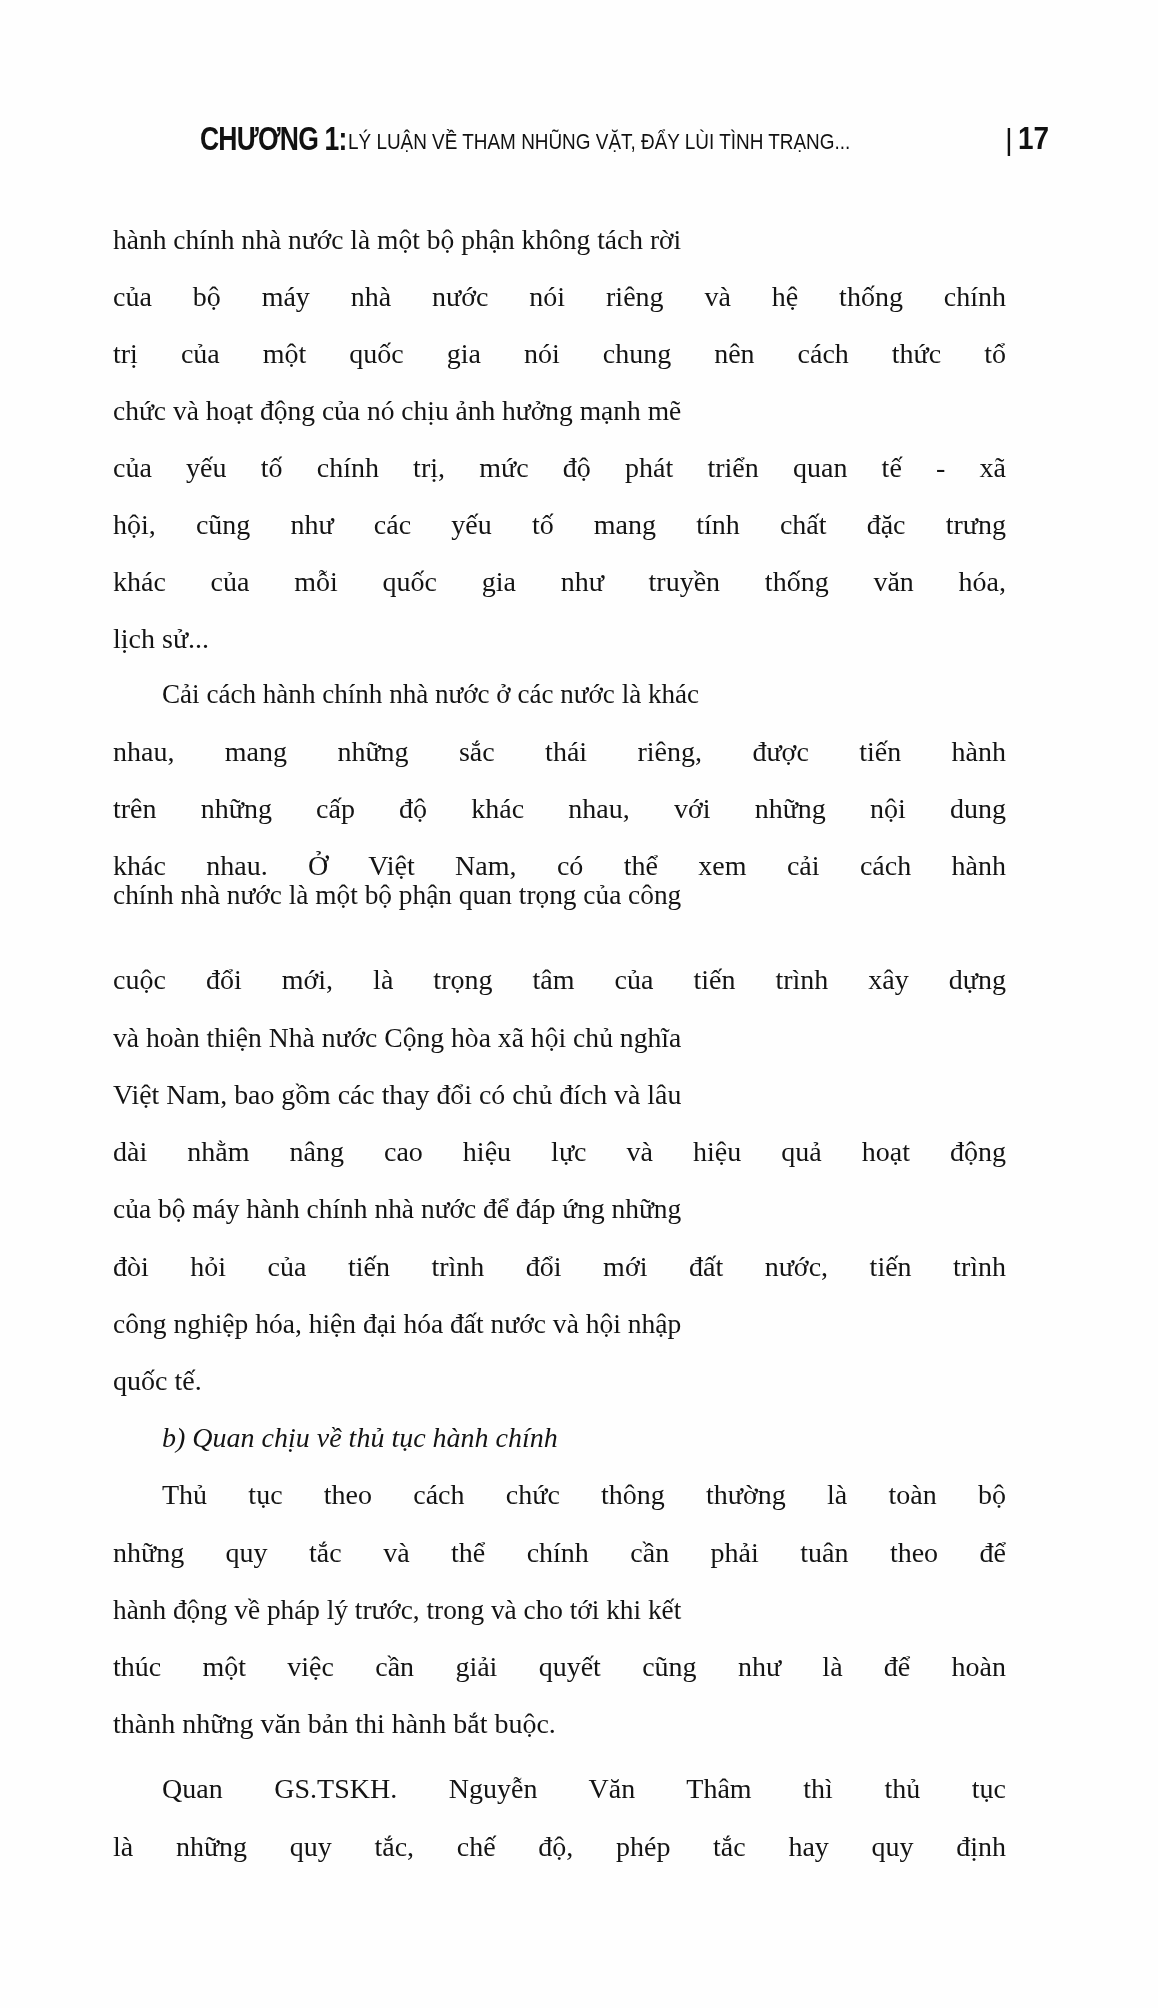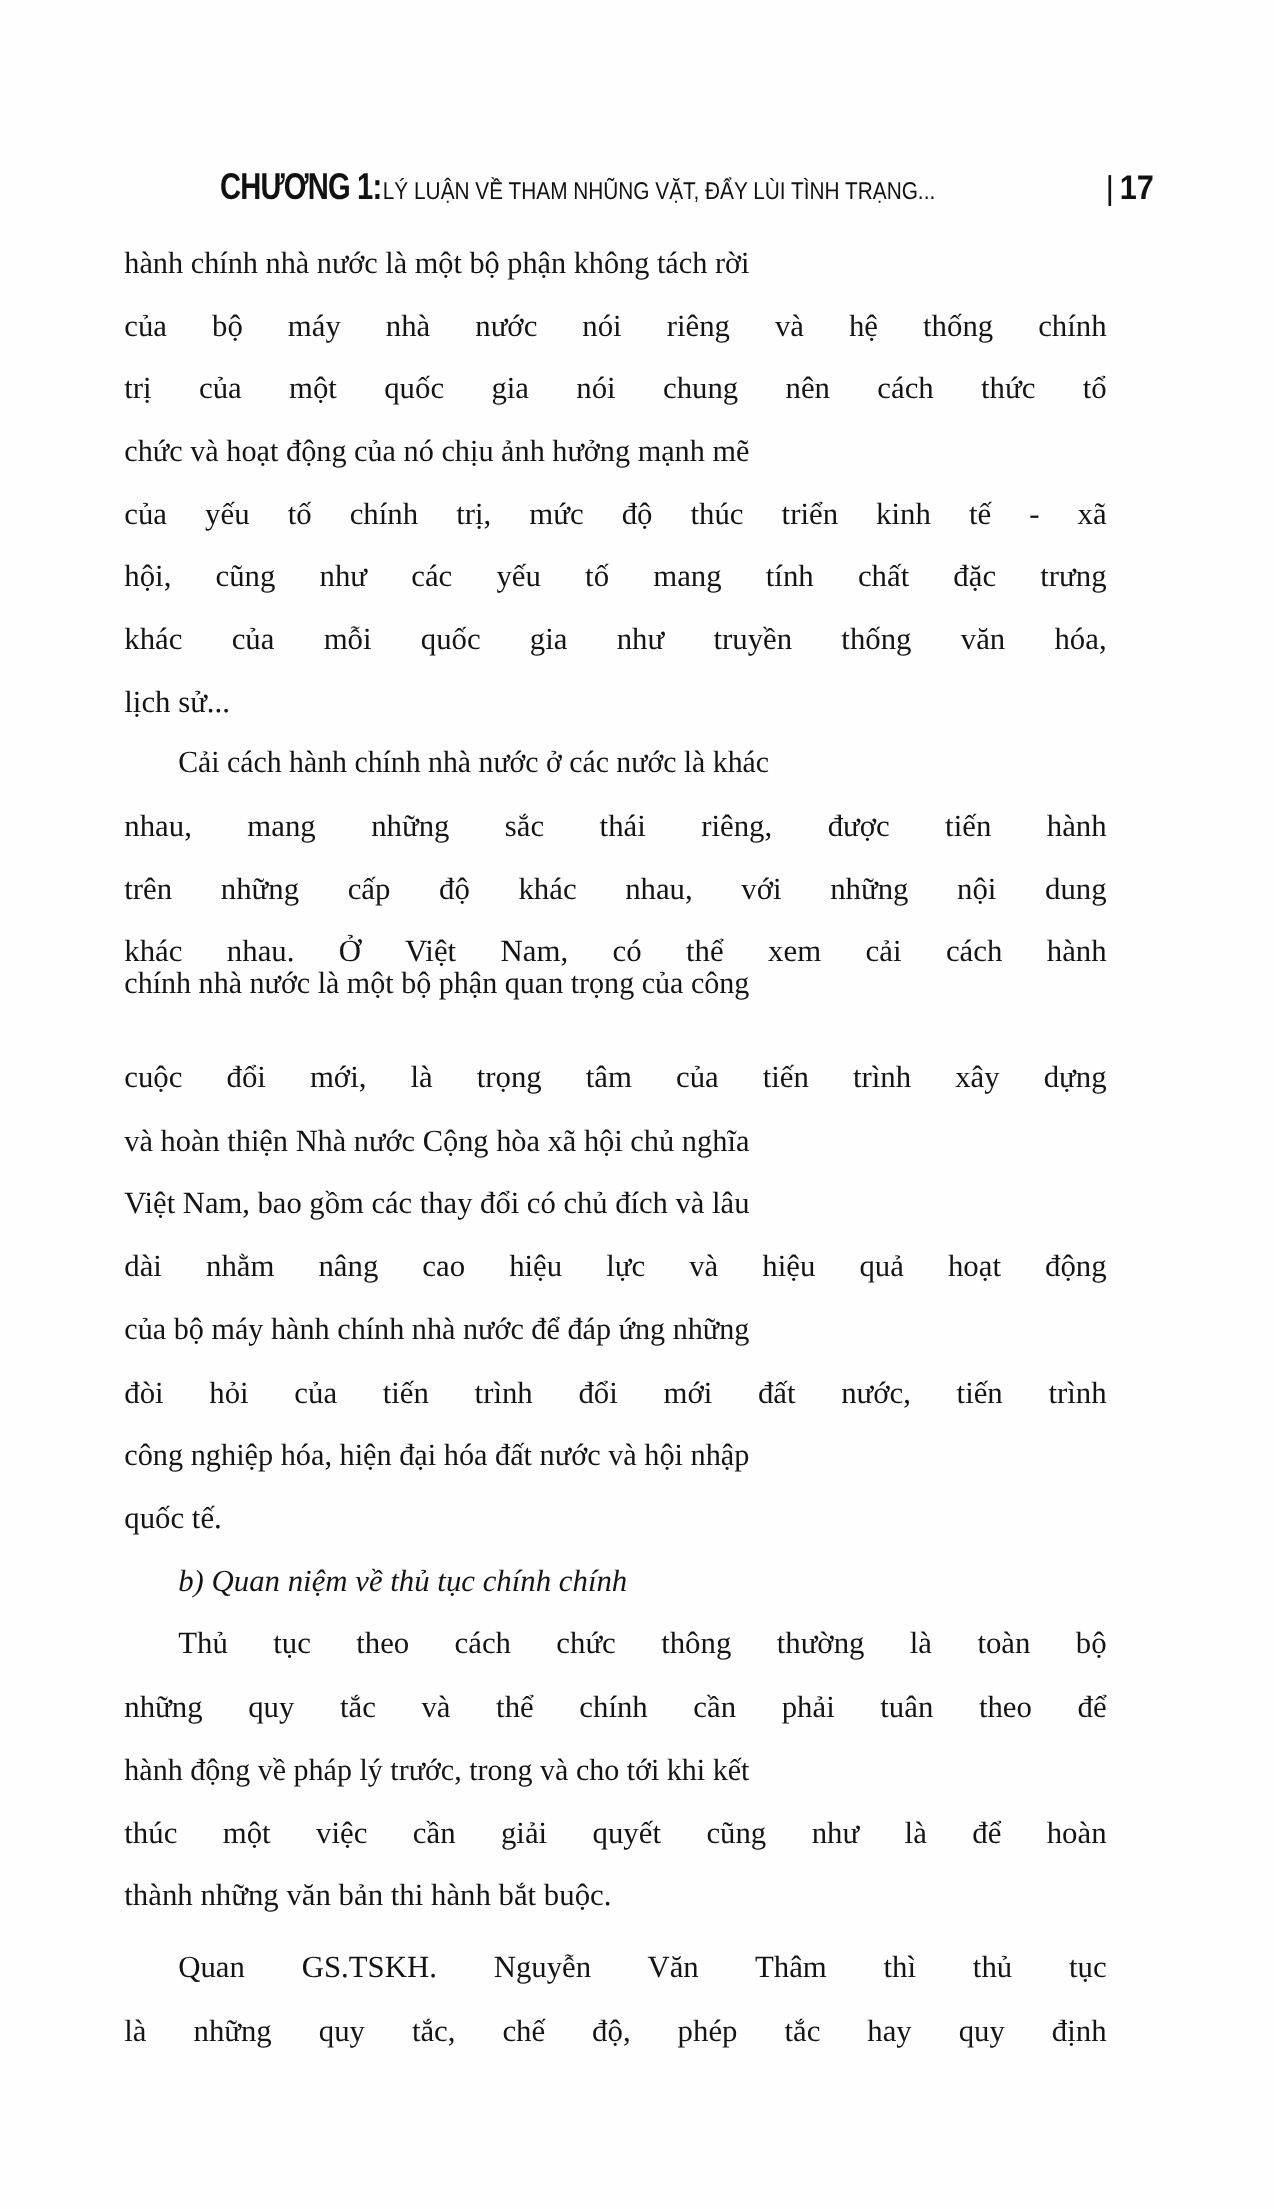--- a/index.html
+++ b/index.html
@@ -23,21 +23,20 @@
   }
   .running-header {
     position: absolute;
     left: 200px;
     top: 118px;
     width: 850px;
     height: 40px;
     white-space: nowrap;
     font-family: "Liberation Sans", sans-serif;
     color: #111;
-    margin-top: 32px;
   }
   .rh-chapter {
     position: absolute;
     left: 0;
     top: 0;
     font-weight: bold;
     font-size: 34px;
     line-height: 40px;
     letter-spacing: -1px;
     transform: scaleX(0.78);
@@ -114,21 +113,21 @@
 
     <div class="line justify" style="top:211px"><span class="txt" style="display: inline-block; white-space: nowrap; transform: scaleX(0.9828);">hành chính nhà nước là một bộ phận không tách rời</span></div>
     <div class="line justify" style="top:268px">
         <span class="txt">của bộ máy nhà nước nói riêng và hệ thống chính</span>
       </div>
     <div class="line justify" style="top:325px">
         <span class="txt">trị của một quốc gia nói chung nên cách thức tổ</span>
       </div>
     <div class="line justify" style="top:382px"><span class="txt" style="display: inline-block; white-space: nowrap; transform: scaleX(0.9822);">chức và hoạt động của nó chịu ảnh hưởng mạnh mẽ</span></div>
     <div class="line justify" style="top:439px">
-        <span class="txt">của yếu tố chính trị, mức độ thúc triển kinh tế - xã</span>
+        <span class="txt">của yếu tố chính trị, mức độ phát triển quan tế - xã</span>
       </div>
     <div class="line justify" style="top:496px">
         <span class="txt">hội, cũng như các yếu tố mang tính chất đặc trưng</span>
       </div>
     <div class="line justify" style="top:553px">
         <span class="txt">khác của mỗi quốc gia như truyền thống văn hóa,</span>
       </div>
     <div class="line" style="top:610px"><span class="txt">lịch sử...</span></div>
 
     <div class="line justify indent" style="top:665px"><span class="txt" style="display: inline-block; white-space: nowrap; transform: scaleX(0.9674);">Cải cách hành chính nhà nước ở các nước là khác</span></div>
@@ -150,21 +149,21 @@
     <div class="line justify" style="top:1123px">
         <span class="txt">dài nhằm nâng cao hiệu lực và hiệu quả hoạt động</span>
       </div>
     <div class="line justify" style="top:1180px"><span class="txt" style="display: inline-block; white-space: nowrap; transform: scaleX(0.9802);">của bộ máy hành chính nhà nước để đáp ứng những</span></div>
     <div class="line justify" style="top:1238px">
         <span class="txt">đòi hỏi của tiến trình đổi mới đất nước, tiến trình</span>
       </div>
     <div class="line justify" style="top:1295px"><span class="txt" style="display: inline-block; white-space: nowrap; transform: scaleX(0.9829);">công nghiệp hóa, hiện đại hóa đất nước và hội nhập</span></div>
     <div class="line" style="top:1352px"><span class="txt">quốc tế.</span></div>
 
-    <div class="line indent italic" style="top:1409px"><span class="txt">b) Quan niệm về thủ tục chính chính</span></div>
+    <div class="line indent italic" style="top:1409px"><span class="txt">b) Quan chịu về thủ tục hành chính</span></div>
 
     <div class="line justify indent" style="top:1466px">
         <span class="txt">Thủ tục theo cách chức thông thường là toàn bộ</span>
       </div>
     <div class="line justify" style="top:1524px">
         <span class="txt">những quy tắc và thể chính cần phải tuân theo để</span>
       </div>
     <div class="line justify" style="top:1581px"><span class="txt" style="display: inline-block; white-space: nowrap; transform: scaleX(0.9749);">hành động về pháp lý trước, trong và cho tới khi kết</span></div>
     <div class="line justify" style="top:1638px">
         <span class="txt">thúc một việc cần giải quyết cũng như là để hoàn</span>

